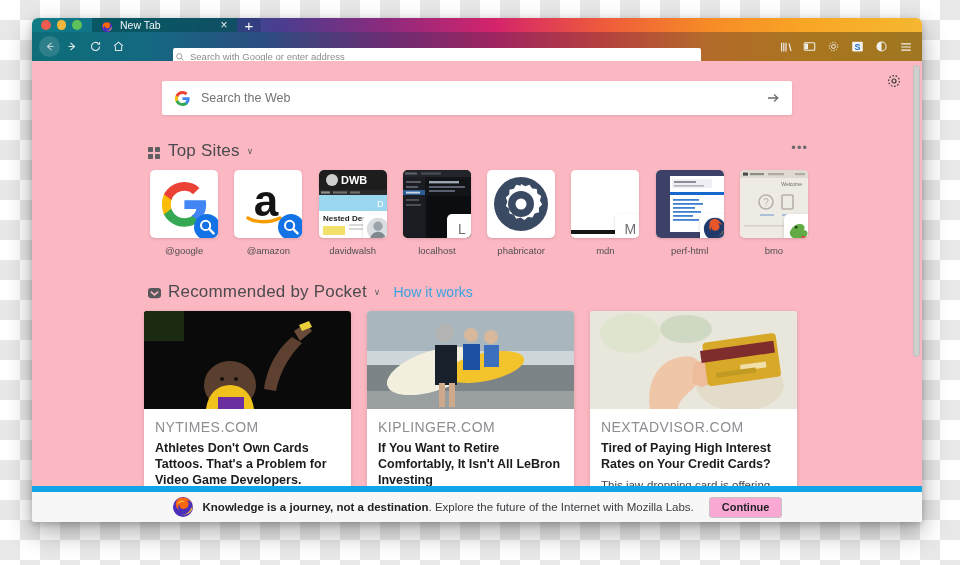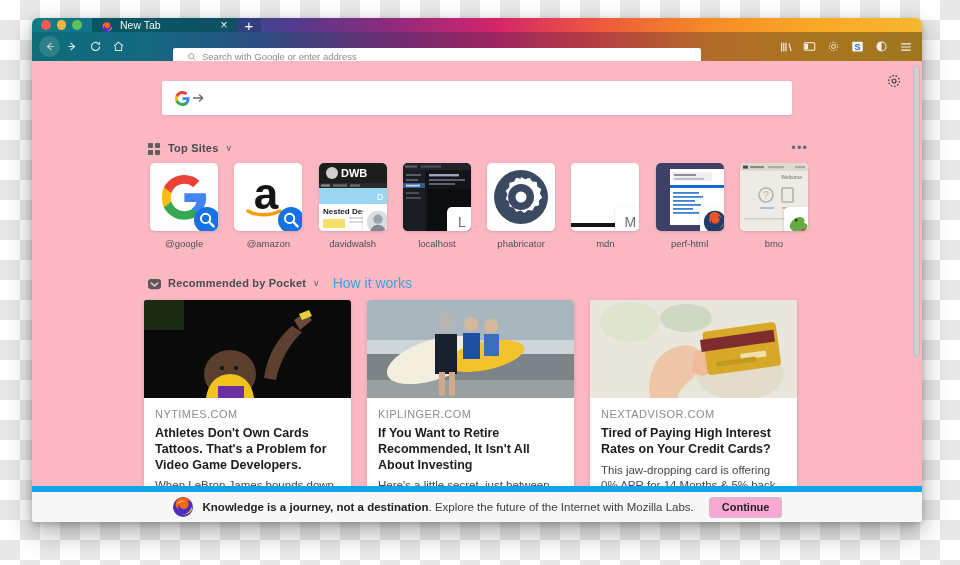--- a/index.html
+++ b/index.html
@@ -83,21 +83,21 @@
   }
   .navbtn {
     width: 21px; height: 21px; border-radius: 50%;
     display: flex; align-items: center; justify-content: center;
     color: #dbe6e8; flex: 0 0 auto;
   }
   .navbtn.back { background: rgba(255,255,255,.13); color: #b9cfd2; }
   #urlwrap { flex: 0 0 528px; margin-left: 42px; }
   #urlbar {
     height: 18px; background: #fff; border-radius: 2px;
-    display: flex; align-items: center; gap: 5px; padding: 0 14px; margin-top: 20px;
+    display: flex; align-items: center; gap: 5px; padding: 0 2px; margin-top: 20px;
   }
   #urlbar .ph { font-size: 9.5px; color: #8c8c8c; white-space: nowrap; }
   #toolbar-right {
     margin-left: auto; display: flex; align-items: center; gap: 9px;
     padding-right: 2px;
   }
   .tbicon { width: 15px; height: 15px; display: flex; align-items: center; justify-content: center; color: #f1f1f1; }
 
   
   #content {
@@ -125,21 +125,21 @@
   #searchbox .gicon { width: 15px; height: 15px; flex: 0 0 15px; }
   #searchbox .sph { flex: 1 1 auto; font-size: 12.5px; color: #737373; padding-left: 11px; }
   #searchbox .sgo { width: 16px; height: 16px; color: #6b6b6b; }
 
   
   .sec-head {
     display: flex; align-items: center; gap: 7px;
     margin: 26px 0 9px 8px; position: relative;
   }
   .sec-head .sico { width: 13px; height: 13px; color: #5f5f63; }
-  .sec-head .stitle { font-size: 11px; font-weight: bold; color: #4a4a4f; letter-spacing: .2px; }
+  .sec-head .stitle { font-size: 17px; font-weight: normal; color: #4a4a4f; letter-spacing: .2px; }
   .sec-head .schev { font-size: 9px; color: #5f5f63; }
   .sec-head .slink { font-size: 14px; font-weight: normal; color: #3aa3e3; margin-left: 6px; }
   .sec-dots {
     position: absolute; right: 6px; top: 3px;
     font-size: 13px; color: #6a6a6e; letter-spacing: 1px; line-height: 8px;
   }
 
   
   #topsites { display: flex; gap: 4px; padding-left: 4px; }
   .tsite { width: 82px; display: flex; flex-direction: column; align-items: center; }
@@ -163,21 +163,21 @@
   .badge.round { border-radius: 50%; box-shadow: none; background: transparent; right: -4px; bottom: -4px; }
 
   
   #cards { display: flex; gap: 16px; padding-left: 4px; }
   .card {
     width: 207px; background: #fff; border-radius: 3px;
     box-shadow: 0 1px 4px rgba(0,0,0,.14); overflow: hidden;
   }
   .card .img { height: 98px; width: 100%; position: relative; overflow: hidden; }
   .card .body { padding: 10px 11px 12px; }
-  .card .domain { font-size: 11px; color: #8d8d92; letter-spacing: .45px; margin-bottom: 6px; }
+  .card .domain { font-size: 14px; color: #8d8d92; letter-spacing: .45px; margin-bottom: 6px; }
   .card .title { font-size: 12.5px; font-weight: bold; color: #1c1c1f; line-height: 1.26; margin-bottom: 5px; }
   .card .excerpt { font-size: 11.5px; color: #46464b; line-height: 1.36; }
 
   
   #vscroll {
     position: absolute; right: 2px; top: 4px; width: 7px; height: 292px;
     background: #cfcfcf; border-radius: 4px; border: 1px solid #bdbdbd;
   }
 
   
@@ -311,20 +311,21 @@
 
         <div id="searchbox">
           <span class="gicon">
             <svg viewBox="0 0 18 18" width="15" height="15">
               <path d="M17.6 9.2c0-.6-.1-1.2-.2-1.8H9v3.5h4.8c-.2 1.1-.8 2-1.8 2.6v2.2h2.9c1.7-1.6 2.7-3.9 2.7-6.5z" fill="#4285f4"></path>
               <path d="M9 18c2.4 0 4.5-.8 6-2.2l-2.9-2.2c-.8.5-1.8.9-3.1.9-2.4 0-4.4-1.6-5.2-3.8H.8v2.3C2.3 15.9 5.4 18 9 18z" fill="#34a853"></path>
               <path d="M3.8 10.7c-.2-.6-.3-1.2-.3-1.7s.1-1.2.3-1.7V5H.8C.3 6.2 0 7.5 0 9s.3 2.8.8 4l3-2.3z" fill="#fbbc05"></path>
               <path d="M9 3.6c1.3 0 2.5.5 3.5 1.4l2.6-2.6C13.5.9 11.4 0 9 0 5.4 0 2.3 2.1.8 5l3 2.3C4.6 5.1 6.6 3.6 9 3.6z" fill="#ea4335"></path>
             </svg>
           </span>
+          <span class="sph">Search the Web</span>
           <span class="sgo">
             <svg viewBox="0 0 16 16" width="16" height="16" fill="none" stroke="currentColor" stroke-width="1.3">
               <path d="M3 8h9.5M9 4.5L12.8 8 9 11.5"></path>
             </svg>
           </span>
         </div>
 
         <div class="sec-head">
           <span class="sico">
             <svg viewBox="0 0 12 12" width="12" height="12" fill="currentColor">
@@ -564,21 +565,21 @@
                 <path d="M68 34h22v40H68z" fill="#17202b"></path>
                 <path d="M72 72h6v24h-6zM82 72h6v24h-6z" fill="#cfa98c"></path>
                 <circle cx="104" cy="24" r="7" fill="#d8b89c"></circle>
                 <path d="M96 33h17v26H96z" fill="#1d4fa3"></path>
                 <circle cx="124" cy="26" r="7" fill="#d8b89c"></circle>
                 <path d="M117 34h15v22h-15z" fill="#3b6fbd"></path>
               </svg>
             </div>
             <div class="body">
               <div class="domain">KIPLINGER.COM</div>
-              <div class="title">If You Want to Retire Recommended, It Isn't All About Investing</div>
+              <div class="title">If You Want to Retire Comfortably, It Isn't All LeBron Investing</div>
               <div class="excerpt">Here's a little secret, just between you and me. A lot of people — maybe even most people who are successful</div>
             </div>
           </div>
 
           <div class="card">
             <div class="img">
               <svg viewBox="0 0 207 98" width="207" height="98" preserveAspectRatio="none">
                 <rect width="207" height="98" fill="#e9e6db"></rect>
                 <ellipse cx="40" cy="22" rx="30" ry="20" fill="#dfe4cf"></ellipse>
                 <ellipse cx="150" cy="74" rx="44" ry="26" fill="#e3dccb"></ellipse>

